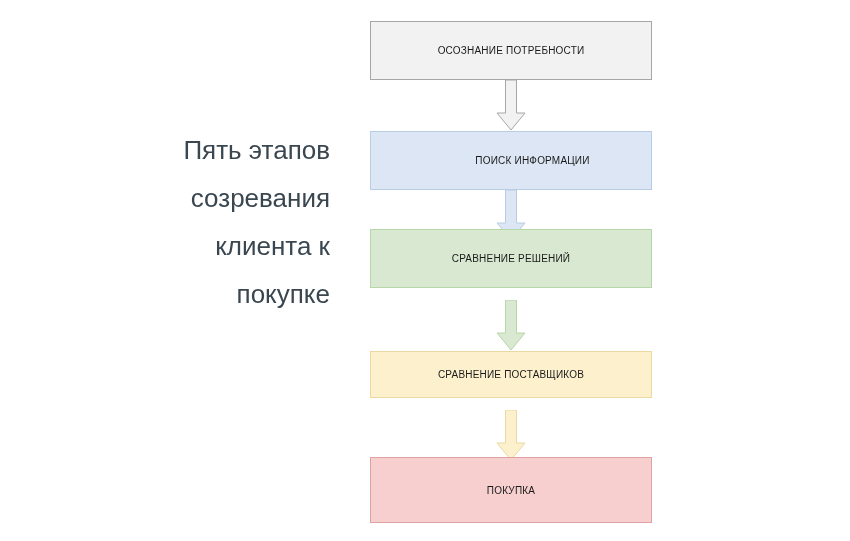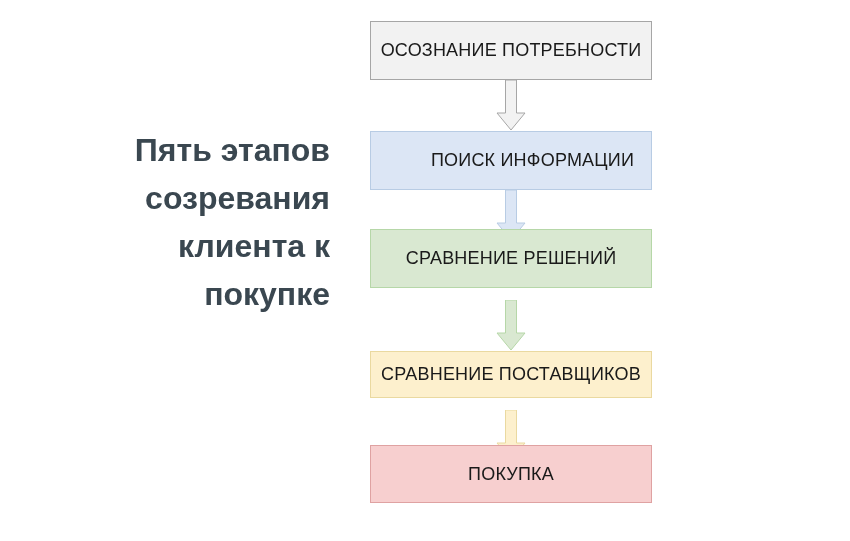--- a/index.html
+++ b/index.html
@@ -21,23 +21,23 @@
     height: 541px;
   }
 
   
   #heading {
     position: absolute;
     left: 120px;
     top: 126px;
     width: 210px;
     text-align: right;
-    font-size: 32px;
+    font-size: 26px;
     line-height: 48px;
-    font-weight: bold;
+    font-weight: normal;
     color: #3a4750;
     letter-spacing: 0px;
     white-space: normal;
   }
 
   
   #flow {
     position: absolute;
     left: 370px;
     top: 21px;
@@ -48,21 +48,21 @@
   .stage {
     position: absolute;
     left: 0;
     width: 282px;
     box-sizing: border-box;
     display: flex;
     align-items: center;
     justify-content: center;
   }
   .stage-label {
-    font-size: 18px;
+    font-size: 10px;
     color: #1a1a1a;
     letter-spacing: 0.2px;
     text-align: center;
     font-weight: normal;
     white-space: nowrap;
   }
 
   
   .arrow {
     position: absolute;
@@ -106,18 +106,18 @@
       </div>
       <div class="stage" style="top: 110px; height: 59px; background: rgb(220, 230, 245); border: 1px solid rgb(184, 204, 228); padding-left: 43px;">
         <div class="stage-label">ПОИСК ИНФОРМАЦИИ</div>
       </div>
       <div class="stage" style="top: 208px; height: 59px; background: rgb(217, 232, 209); border: 1px solid rgb(182, 215, 168);">
         <div class="stage-label">СРАВНЕНИЕ РЕШЕНИЙ</div>
       </div>
       <div class="stage" style="top: 330px; height: 47px; background: rgb(253, 240, 205); border: 1px solid rgb(234, 217, 160);">
         <div class="stage-label">СРАВНЕНИЕ ПОСТАВЩИКОВ</div>
       </div>
-      <div class="stage" style="top: 424px; height: 58px; background: rgb(247, 207, 207); border: 1px solid rgb(223, 162, 162);">
+      <div class="stage" style="top: 436px; height: 66px; background: rgb(247, 207, 207); border: 1px solid rgb(223, 162, 162);">
         <div class="stage-label">ПОКУПКА</div>
       </div>
     </div>
 
 </div>
 
 </body></html>

